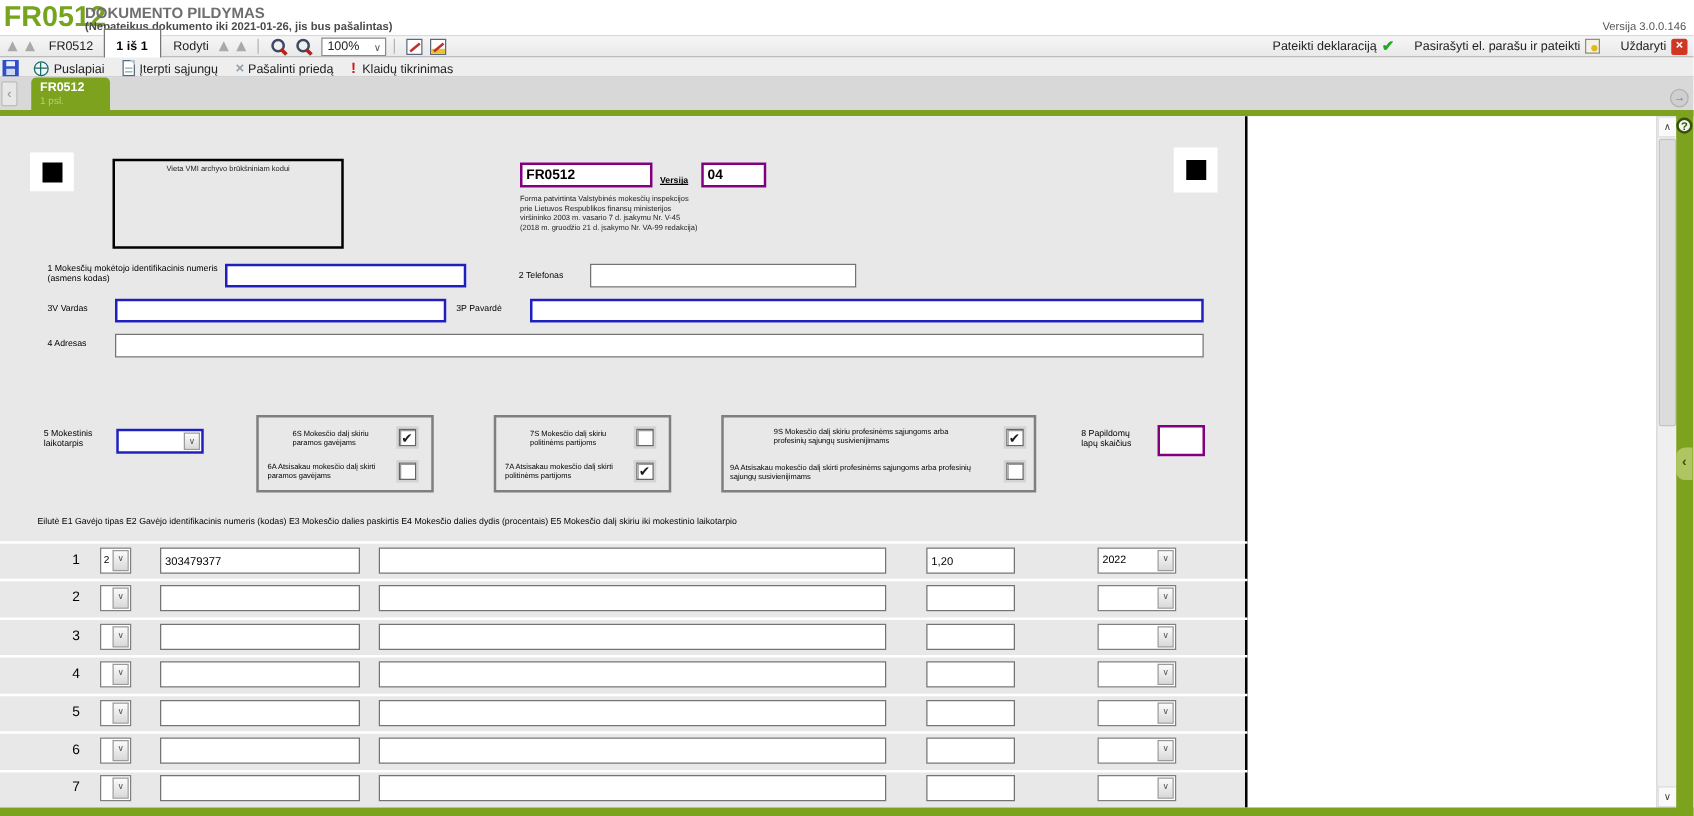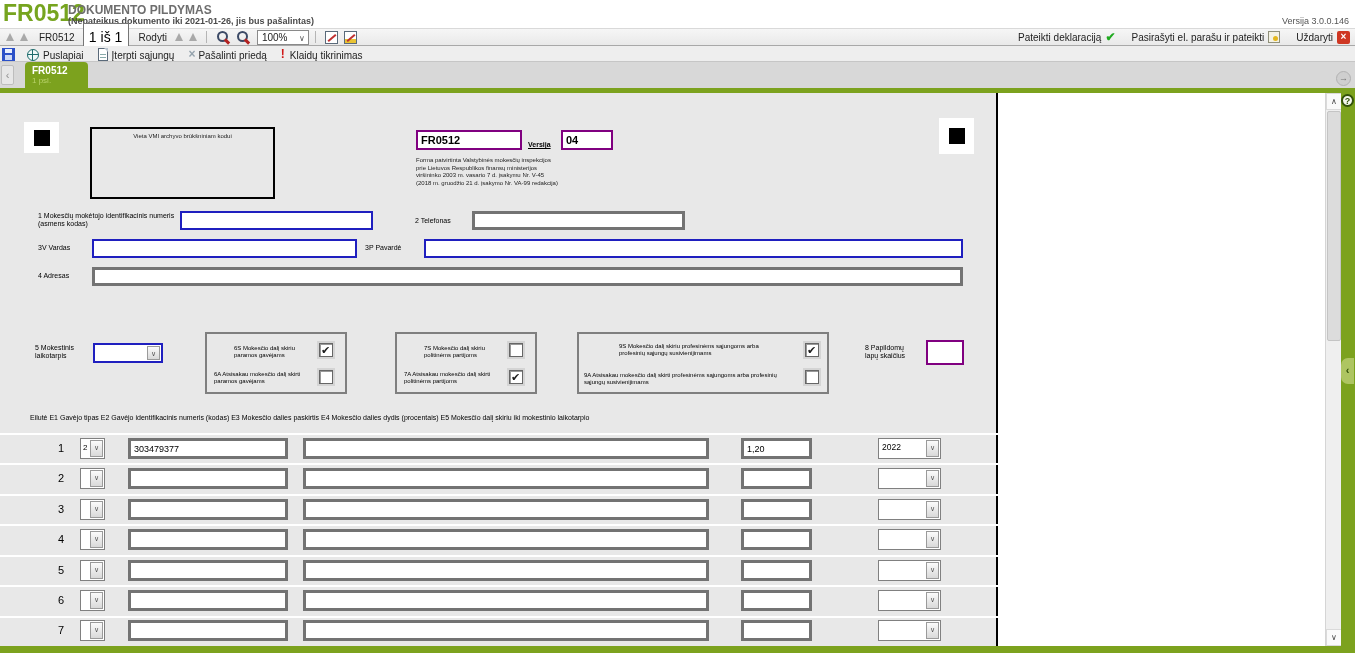--- a/index.html
+++ b/index.html
@@ -11,21 +11,21 @@
   .logo { position:absolute; left:3px; top:0px; font-size:23px; font-weight:bold; color:#76a41f; letter-spacing:0px; }
   .hdr-title { position:absolute; left:68px; top:3px; font-size:12px; font-weight:bold; color:#6e6e6e; }
   .hdr-sub { position:absolute; left:68px; top:16px; font-size:9px; font-weight:bold; color:#4a4a4a; }
   .hdr-ver { position:absolute; right:6px; top:16px; font-size:9px; color:#555; }
 
   
   .t1 { position:absolute; left:0; top:28px; width:1355px; height:18px; background:linear-gradient(#f6f6f6,#e9e9e9);
         border-top:1px solid #d9d9d9; border-bottom:1px solid #a8a8a8; display:flex; align-items:center; font-size:10px; color:#222; }
   .t1 .sep { width:1px; height:12px; background:#b5b5b5; margin:0 6px; }
   .arrow-up { width:0; height:0; border-left:4px solid transparent; border-right:4px solid transparent; border-bottom:8px solid #a9a9a9; margin:0 3px; }
-  .pg-input { width:46px; height:28px; background:#fff; border:1px solid #767676; text-align:center; font-size:14px; margin-left:8px; font-family:"Liberation Sans", sans-serif; }
+  .pg-input { width:46px; height:28px; background:#fff; border:1px solid #767676; text-align:center; font-size:10px; margin-left:8px; font-family:"Liberation Sans", sans-serif;font-weight:bold; }
   .icon-zoom { position:relative; width:14px; height:14px; margin:0 3px; }
   .icon-zoom::before { content:""; position:absolute; left:1px; top:1px; width:7px; height:7px; border:2px solid #3c4a66; border-radius:50%; }
   .icon-zoom::after { content:""; position:absolute; right:0px; bottom:1px; width:6px; height:3px; background:#b22222; transform:rotate(45deg); }
   .zsel { position:relative; width:52px; height:15px; background:#fff; border:1px solid #8a8a8a; margin-left:4px; font-size:10px; padding-left:4px; line-height:13px; }
   .zsel .zchev { position:absolute; right:3px; top:1px; font-size:8px; color:#555; }
   .icon-edit { position:relative; width:13px; height:13px; background:#fff; border:1px solid #5a6a7a; margin:0 3px; }
   .icon-edit::after { content:""; position:absolute; left:1px; top:5px; width:10px; height:2px; background:#c03030; transform:rotate(-40deg); }
   .icon-edit.y::before { content:""; position:absolute; left:0; bottom:0; width:11px; height:4px; background:#e8c334; }
   .t1-right { margin-left:auto; display:flex; align-items:center; margin-right:5px; }
   .chk-green { color:#1faa1f; font-size:12px; font-weight:bold; margin:0 0 0 4px; }
@@ -76,21 +76,21 @@
   .vs-btn { position:absolute; left:0; width:16px; height:17px; background:#fafafa; border:1px solid #dadada; color:#444;
             font-size:8px; text-align:center; line-height:15px; }
   .vs-up { top:0; } .vs-down { bottom:0; }
   .vs-thumb { position:absolute; left:1px; top:18px; width:14px; height:230px; background:#dcdcdc; border:1px solid #c4c4c4; border-radius:2px; }
 
   
   .fid { position:absolute; background:#fff; }
   .fid::after { content:""; position:absolute; left:50%; top:50%; transform:translate(-50%,-50%); width:16px; height:16px; background:#000; }
   .bcode { position:absolute; left:90px; top:34px; width:185px; height:72px; border:2px solid #000; }
   .bcode-label { position:absolute; left:0; right:0; top:4px; text-align:center; font-size:6px; color:#222; }
-  .inp { position:absolute; background:#fff; border:3px solid #737373; font-family:"Liberation Sans", sans-serif; font-size:9px; padding:0 3px; color:#000; }
+  .inp { position:absolute; background:#fff; border:1px solid #737373; font-family:"Liberation Sans", sans-serif; font-size:9px; padding:0 3px; color:#000; }
   .inp.blue { border:2px solid #1f1fbf; }
   .inp.purple { border:2px solid #800080; }
   .big { font-size:11px; font-weight:bold; }
   .lbl { position:absolute; font-size:7px; line-height:8px; color:#000; }
   .versija { text-decoration:underline; font-weight:bold; }
   .approval { position:absolute; left:416px; top:64px; font-size:6px; line-height:7.5px; color:#222; }
   .stamp { position:absolute; left:725px; top:34px; width:183px; height:71px; border:2px solid #000; }
   .stamp-lbl { position:absolute; left:6px; top:3px; font-size:6px; font-weight:bold; color:#000; }
   .stamp-note { position:absolute; left:0; right:0; bottom:3px; text-align:center; font-size:7.5px; color:#000; }
   .req-title { position:absolute; left:85px; top:209px; width:700px; text-align:center; font-size:11px; font-weight:bold; color:#000; }

